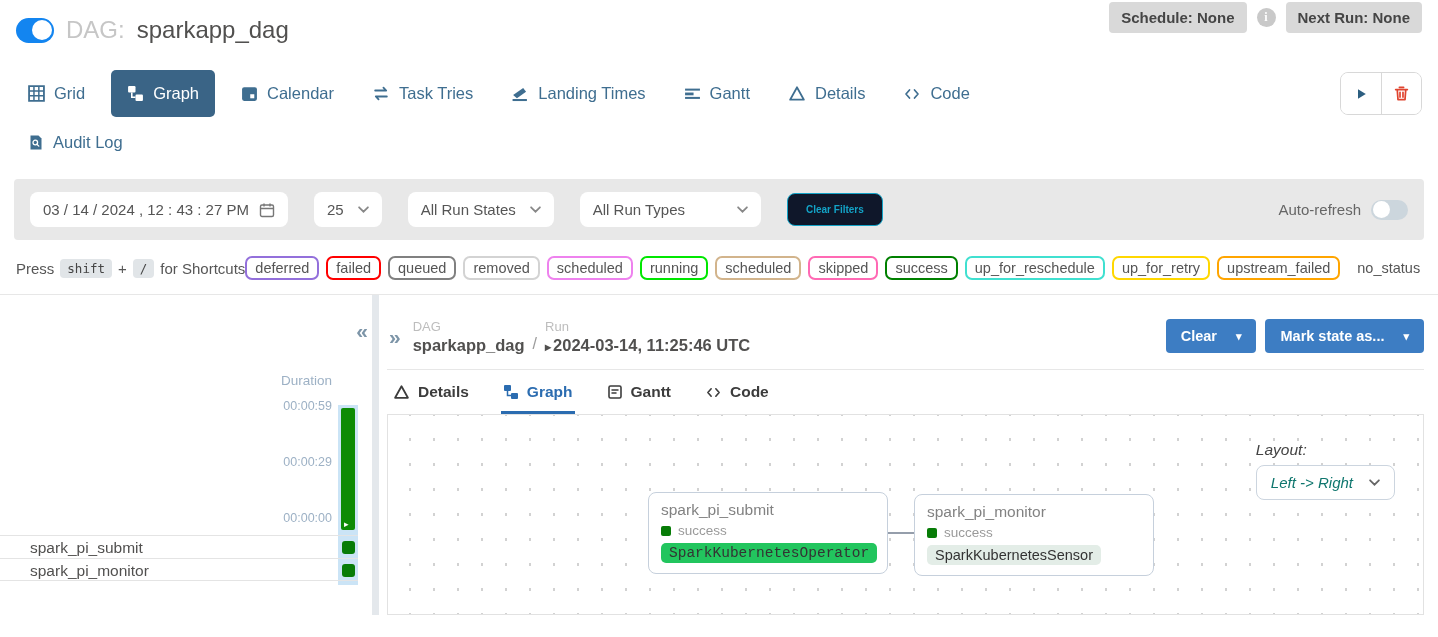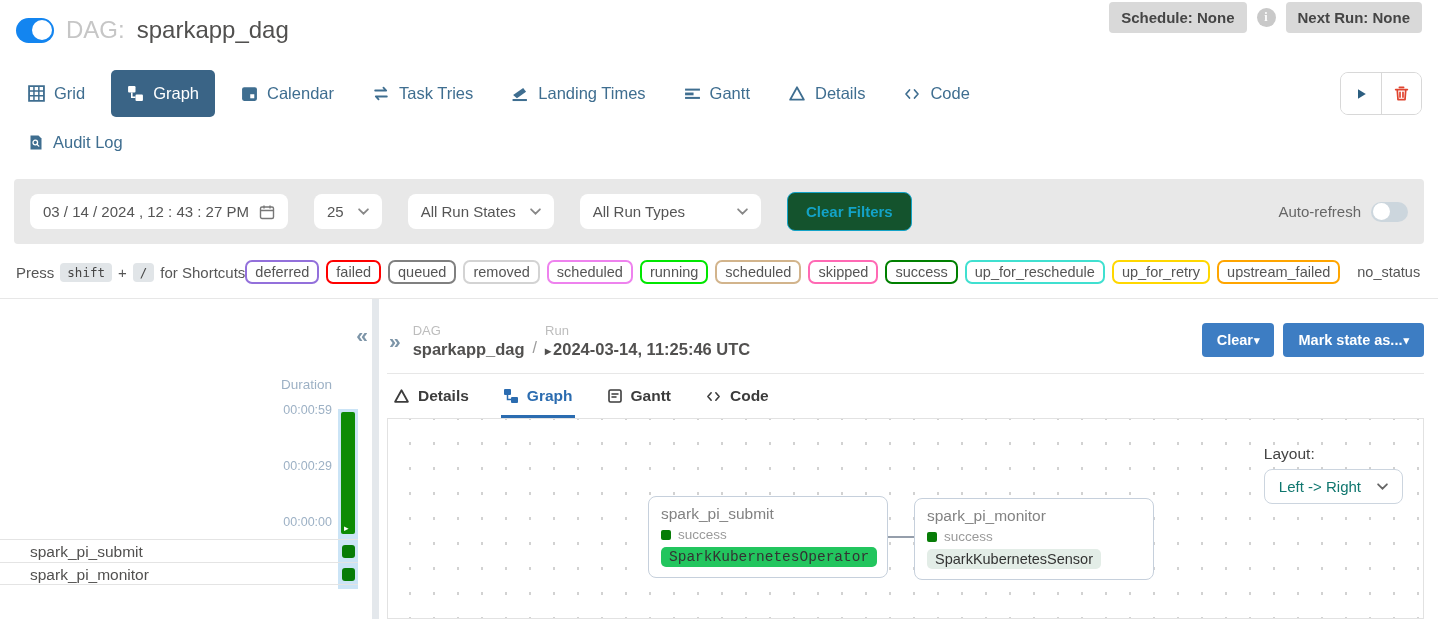--- a/index.html
+++ b/index.html
@@ -32,21 +32,21 @@
   .audit-row { padding:0 16px; margin-top:14px; }
   .audit-tab { display:inline-flex; align-items:center; gap:9px; color:#3f6e90; font-size:16.5px; padding:2px 12px; cursor:pointer; }
 
   
   .filter-bar { margin:24px 14px 0 14px; background:#e8e8e8; border-radius:4px; padding:13px 16px;
     display:flex; align-items:center; gap:26px; }
   .f-input { background:#fff; border-radius:8px; padding:9px 13px; font-size:15px; color:#555;
     display:flex; align-items:center; gap:10px; cursor:pointer; white-space:nowrap; }
   .f-select { background:#fff; border-radius:8px; padding:9px 13px; font-size:15px; color:#555;
     display:flex; align-items:center; gap:14px; cursor:pointer; white-space:nowrap; }
-  .clear-filters { background:#14532d; border:1.5px solid #13a3c7; color:#13a3c7; font-weight:bold; font-size:15px;
+  .clear-filters { background:#0f172a; border:1.5px solid #13a3c7; color:#13a3c7; font-weight:bold; font-size:10px;
     padding:10px 18px; border-radius:8px; cursor:pointer; }
   .auto-refresh { margin-left:auto; display:flex; align-items:center; gap:10px; color:#666; font-size:15px; }
   .toggle-off { width:37px; height:20px; border-radius:10px; background:#ccd6dd; position:relative; cursor:pointer; }
   .toggle-off .knob { position:absolute; top:1.5px; left:2px; width:17px; height:17px; border-radius:50%; background:#fff; }
 
   
   .legend-row { display:flex; align-items:center; padding:16px 16px 14px 16px; border-bottom:1px solid #e7e7e7; }
   .shortcuts { color:#565656; font-size:15px; display:flex; align-items:center; gap:6px; white-space:nowrap; }
   kbd { background:#e1e5e8; border-radius:4px; padding:2px 7px; font-family:"DejaVu Sans Mono",monospace;
     font-size:12.5px; color:#454545; }
@@ -75,34 +75,34 @@
   .run-header { display:flex; align-items:flex-start; margin-top:24px; padding-left:2px; }
   .expand-icon { color:#7d95a8; font-size:21px; font-weight:bold; margin-top:6px; cursor:pointer; }
   .breadcrumb { display:flex; align-items:flex-end; gap:8px; margin-left:12px; }
   .bc-group { display:flex; flex-direction:column; }
   .bc-label { font-size:13px; color:#bdbdbd; }
   .bc-value { font-size:16.5px; font-weight:bold; color:#51504f; margin-top:2px; }
   .bc-sep { color:#9a9a9a; font-size:16px; padding-bottom:2px; }
   .run-marker { font-size:12px; margin-right:2px; }
   .run-actions { margin-left:auto; display:flex; gap:9px; }
   .action-btn { background:#3d7dc3; color:#fff; font-weight:bold; font-size:14.5px; border:none; border-radius:4px;
-    padding:9px 15px; cursor:pointer; display:flex; align-items:center; gap:1px; }
+    padding:9px 15px; cursor:pointer; display:flex; align-items:center; gap:19px; }
   .caret { font-size:11px; }
   .run-hr { border-bottom:1px solid #e7e7e7; margin-top:14px; }
 
   .run-tabs { display:flex; gap:30px; padding:0 4px; }
   .run-tab { display:flex; align-items:center; gap:8px; font-size:15.5px; font-weight:bold; color:#3c3c3c;
     padding:13px 2px 10px 2px; border-bottom:3px solid transparent; cursor:pointer; }
   .run-tab.active { color:#2b6cb0; border-bottom-color:#2b6cb0; }
 
   
   .canvas { flex:1; border:1px solid #e2e2e2; position:relative; overflow:hidden;
     background-image:radial-gradient(#d2d2d2 1.1px, transparent 1.1px);
     background-size:24px 25px; background-position:10px 12px; }
-  .layout-ctl { position:absolute; top:26px; right:20px; }
+  .layout-ctl { position:absolute; top:26px; right:28px;font-style:italic; }
   .layout-label { font-size:15.5px; color:#444; margin-bottom:6px; }
   .layout-select { background:#fff; border:1px solid #ccd5df; border-radius:8px; padding:8px 14px; font-size:15px;
     color:#0f766e; display:flex; align-items:center; gap:16px; cursor:pointer; }
   .node { position:absolute; width:240px; background:#fff; border:1px solid #c6d0dc; border-radius:8px;
     padding:8px 12px 10px 12px; cursor:pointer; }
   .node-title { font-size:15.5px; color:#828282; }
   .node-status { display:flex; align-items:center; gap:7px; margin-top:4px; }
   .node-sq { width:10px; height:10px; border-radius:2px; background:#077c07; flex:none; }
   .node-status span { font-size:13.5px; color:#9a9a9a; }
   .node-op { display:inline-block; margin-top:5px; padding:2px 8px; border-radius:5px; font-size:14.5px; color:#333; }

